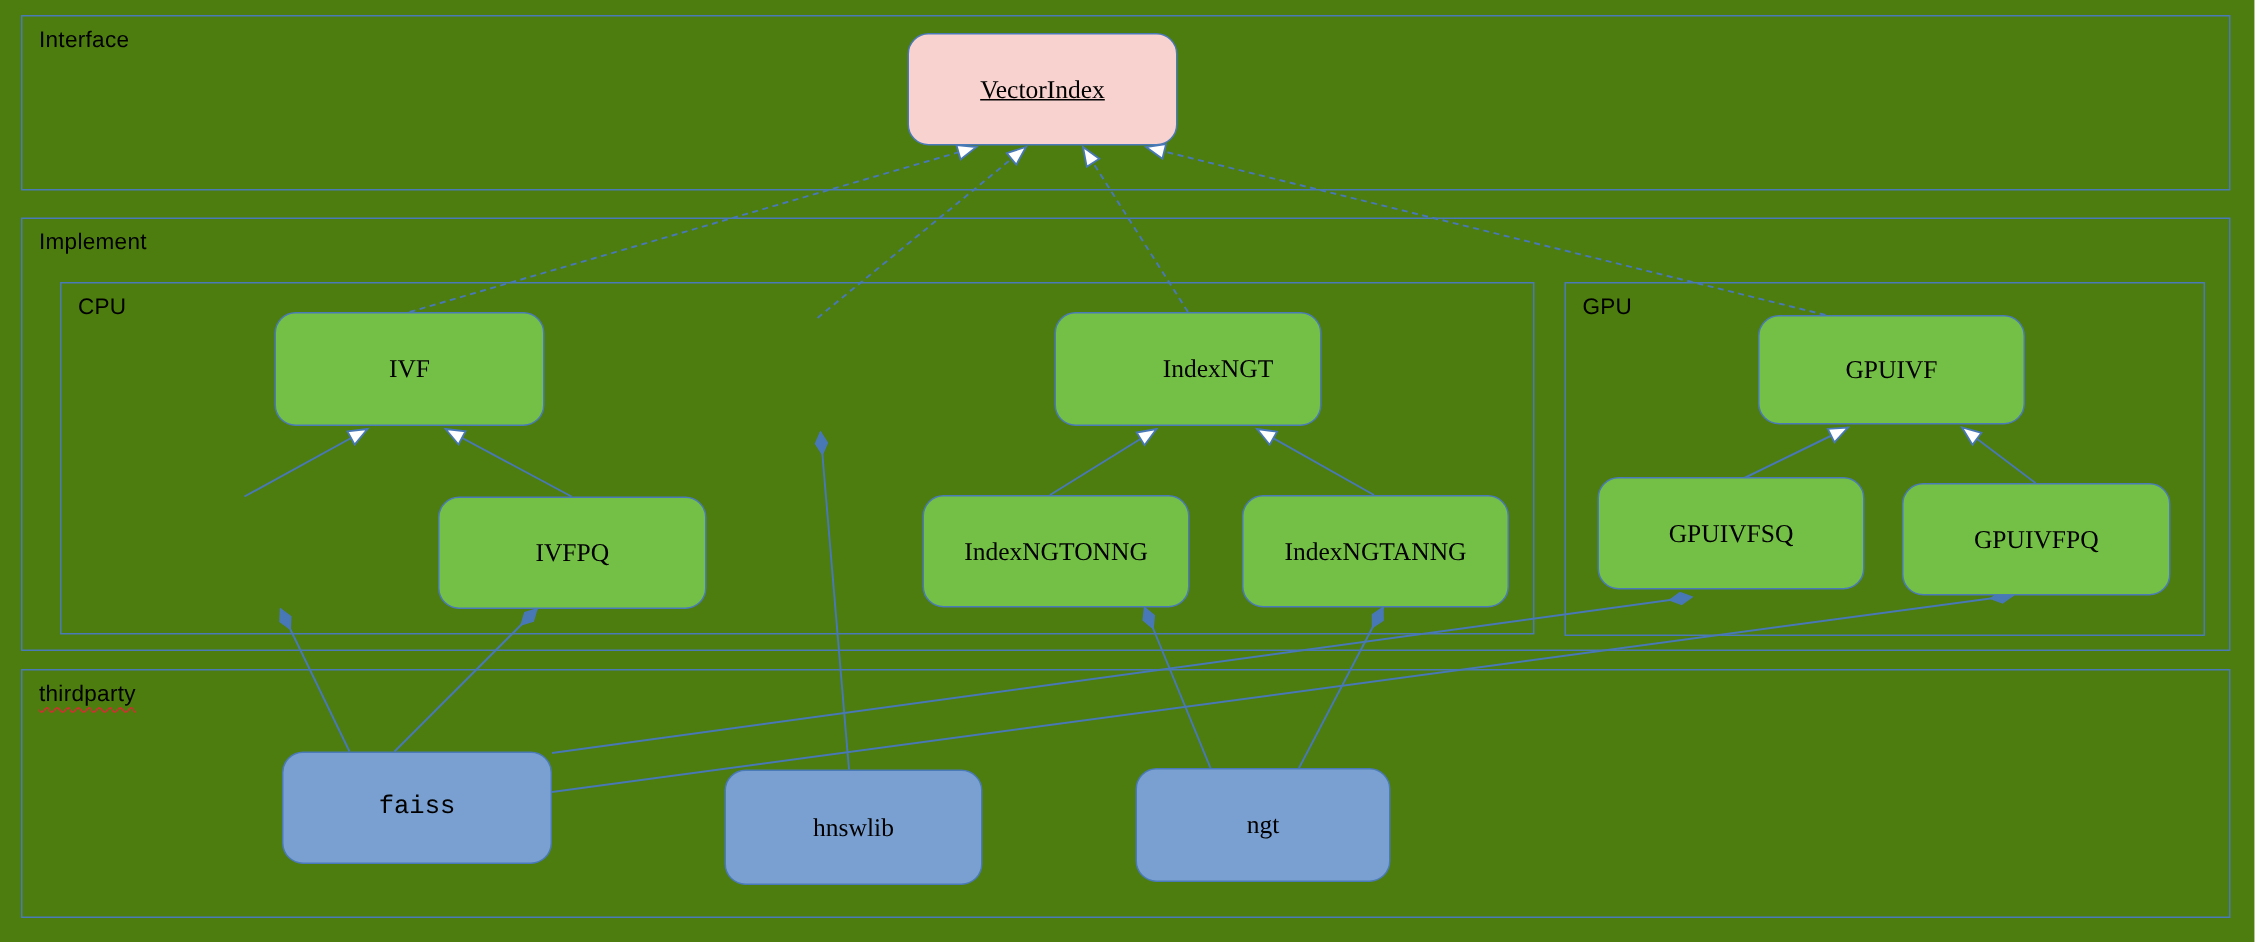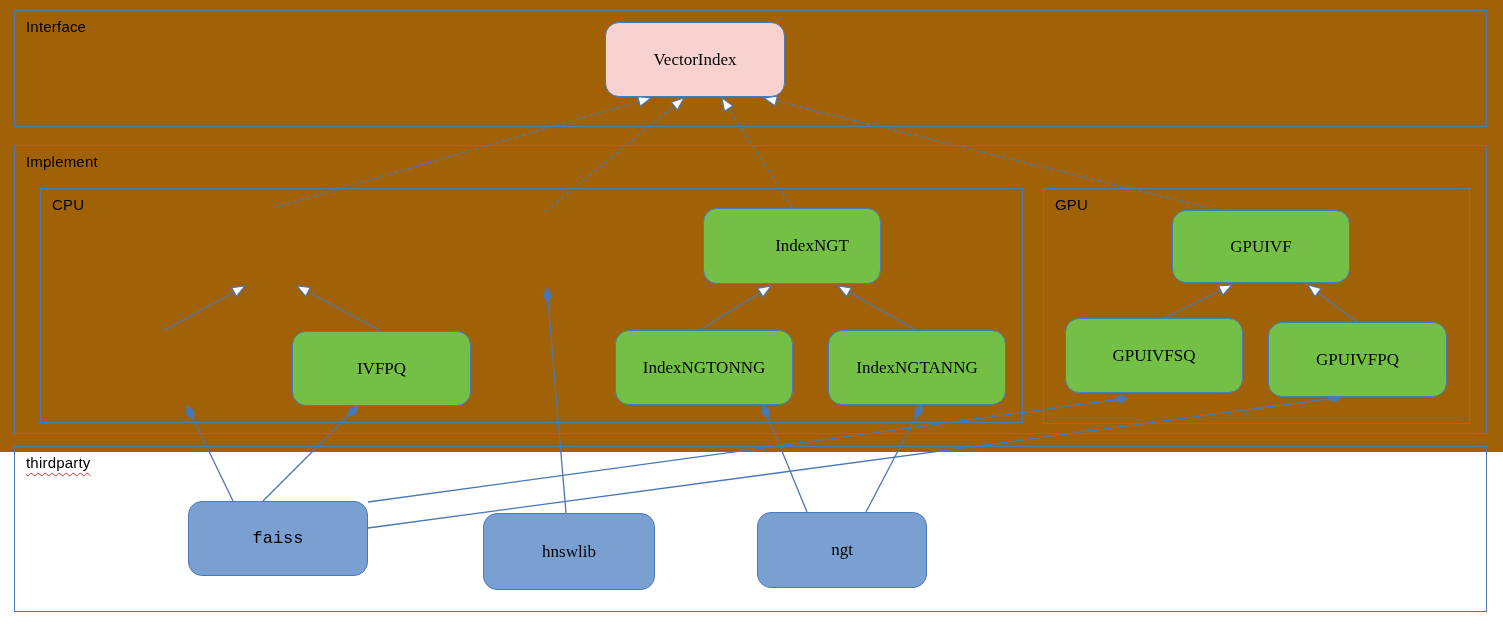--- a/index.html
+++ b/index.html
@@ -7,22 +7,22 @@
     padding: 0;
     background: #ffffff;
     width: 1503px;
     height: 628px;
     overflow: hidden;
     font-family: "Liberation Sans", sans-serif;
   }
   .stage {
     position: relative;
     width: 1503px;
-    height: 452px;
-    background: #a16207;
+    height: 628px;
+    background: #4d7c0f;
   }
   .container {
     position: absolute;
     border: 1.6px solid #4a7ab8;
     background: transparent;
     box-sizing: border-box;
     z-index: 1;
   }
   .clabel {
     position: absolute;
@@ -59,21 +59,21 @@
     display: flex;
     align-items: center;
     justify-content: center;
     font-family: "Liberation Serif", serif;
     font-size: 17px;
     color: #000000;
     z-index: 3;
   }
   .node.green { background: #74c047; }
   .node.blue  { background: #7aa0d1; }
-  .node.pink  { background: #f8d2cf; }
+  .node.pink  { background: #f8d2cf; text-decoration: underline; }
 </style>
 </head>
 <body>
 
 <div class="stage">
 
   <div class="container" style="left:14px; top:10px; width:1473px; height:117px;">
     <span class="clabel">Interface</span>
   </div>
 
@@ -121,20 +121,23 @@
     <line class="edge" x1="807" y1="512" x2="763" y2="405" marker-end="url(#dia)"></line>
     <line class="edge" x1="866" y1="512" x2="922" y2="405" marker-end="url(#dia)"></line>
     <line class="edge" x1="368" y1="502" x2="1128" y2="398" marker-end="url(#dia)"></line>
     <line class="edge" x1="368" y1="528" x2="1342" y2="397" marker-end="url(#dia)"></line>
   </svg>
 
   <div class="node pink" style="left:605px; top:22px; width:180px; height:75px;">
     <span>VectorIndex</span>
   </div>
 
+  <div class="node green" style="left:183px; top:208px; width:180px; height:76px;">
+    <span>IVF</span>
+  </div>
 
 
   <div class="node green" style="left:703px; top:208px; width:178px; height:76px;padding-left:40px;">
     <span>IndexNGT</span>
   </div>
 
 
   <div class="node green" style="left:292px; top:331px; width:179px; height:75px;">
     <span>IVFPQ</span>
   </div>

